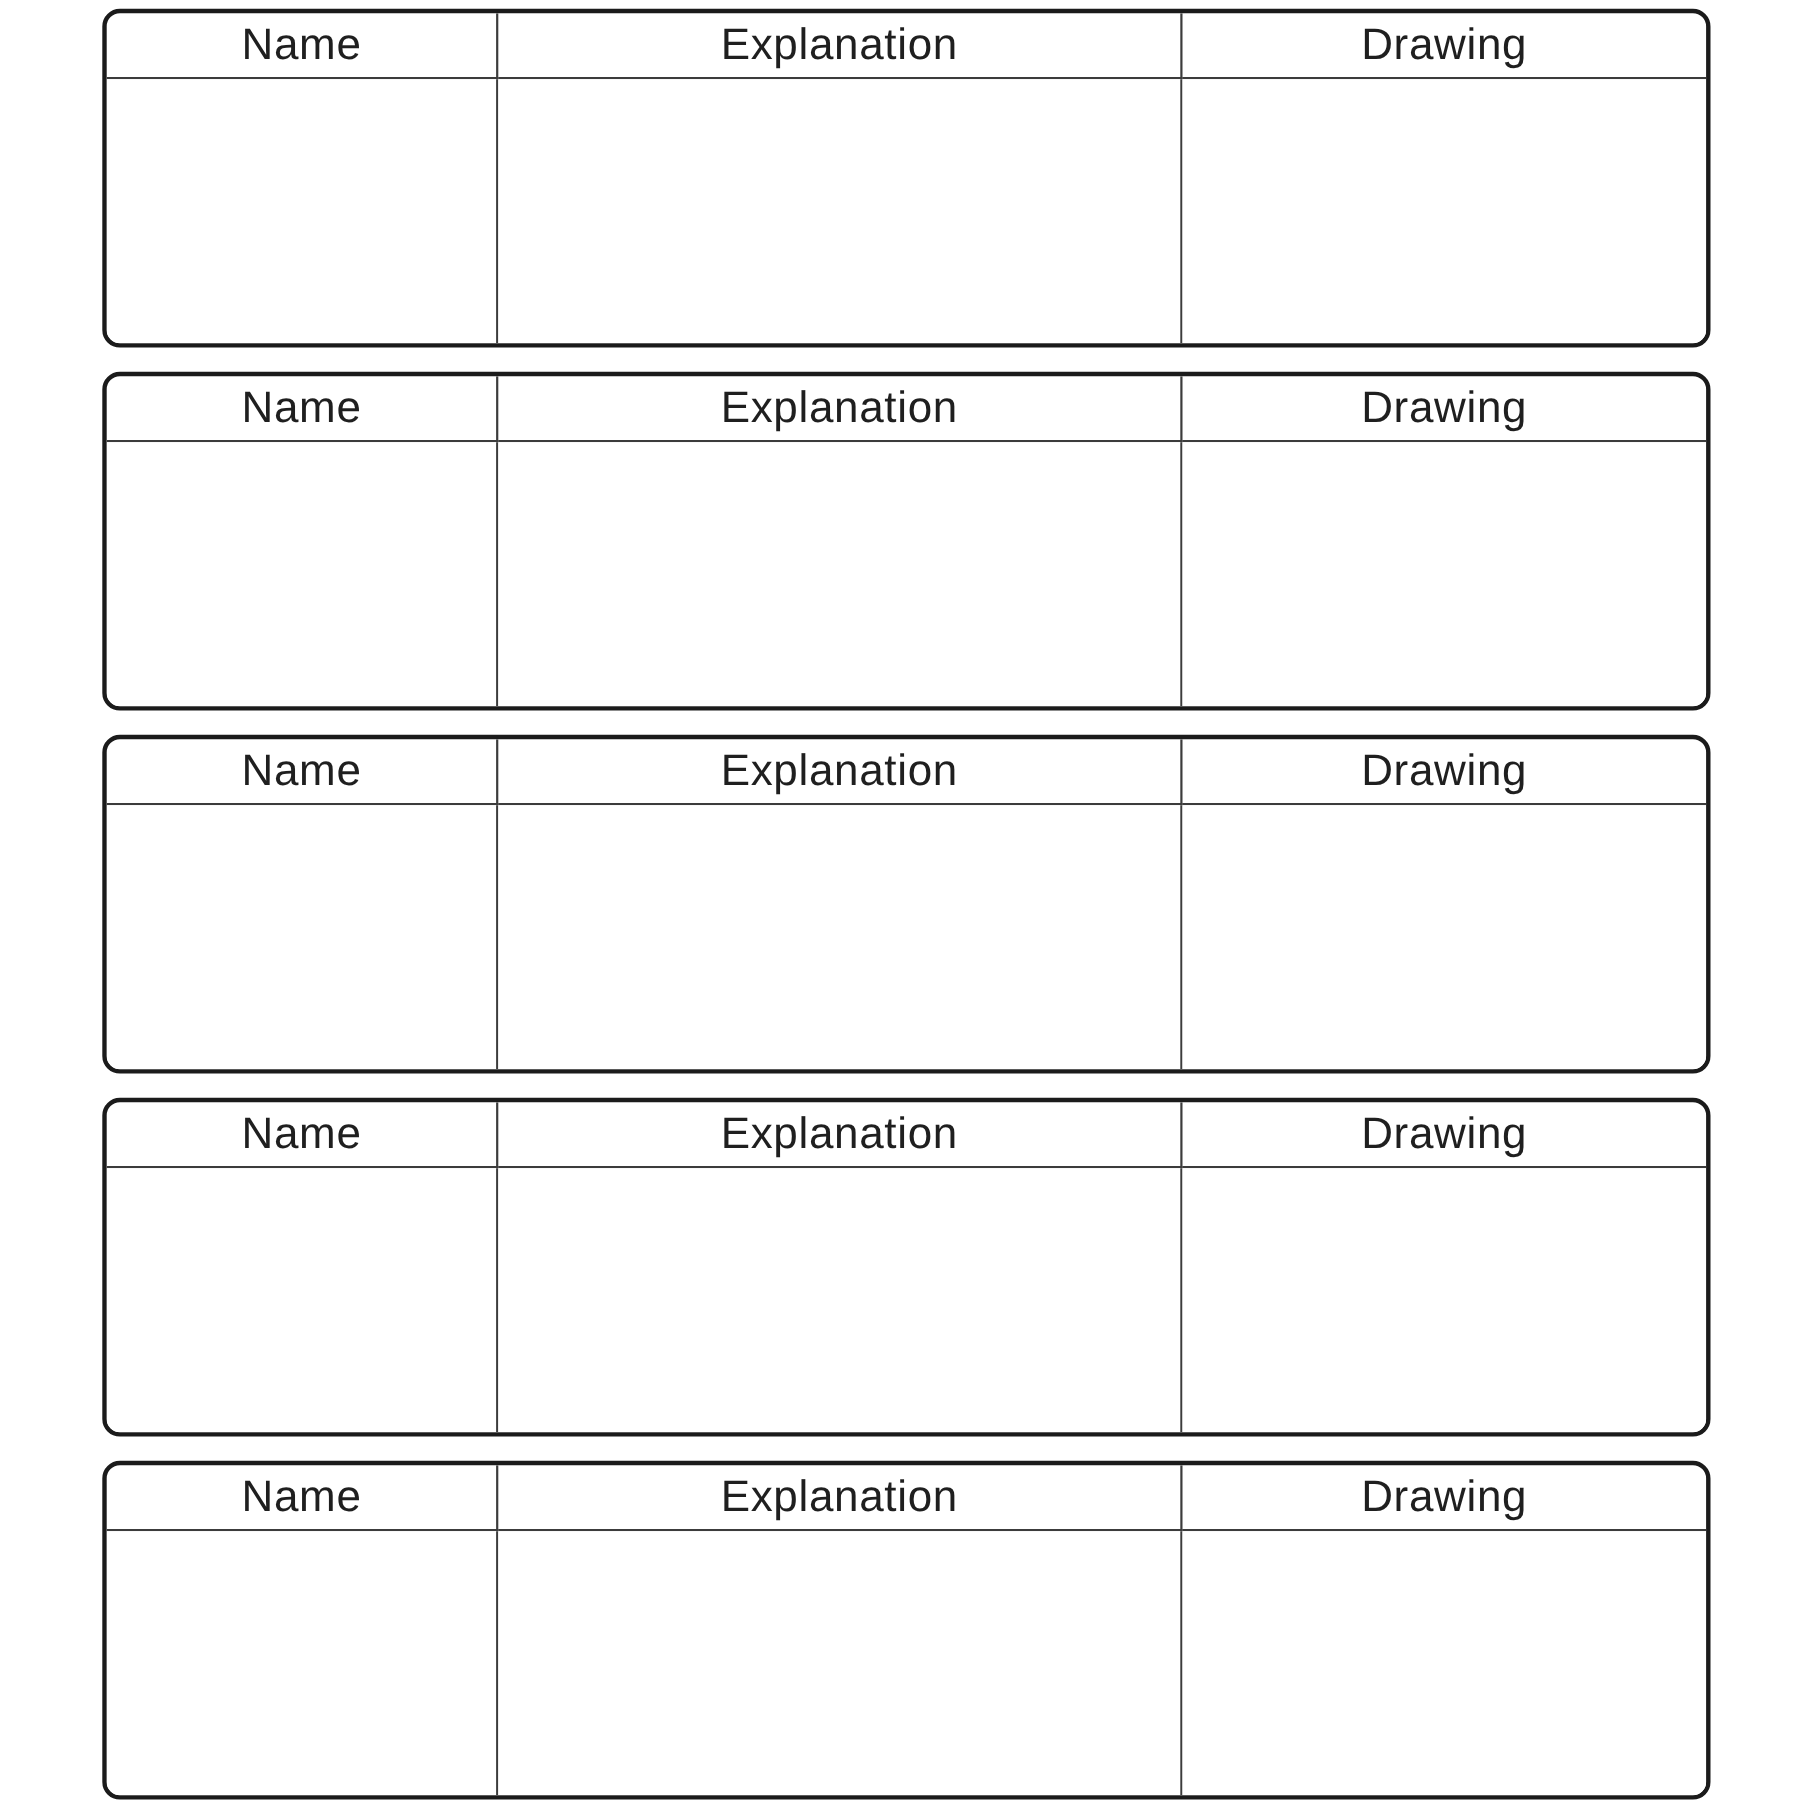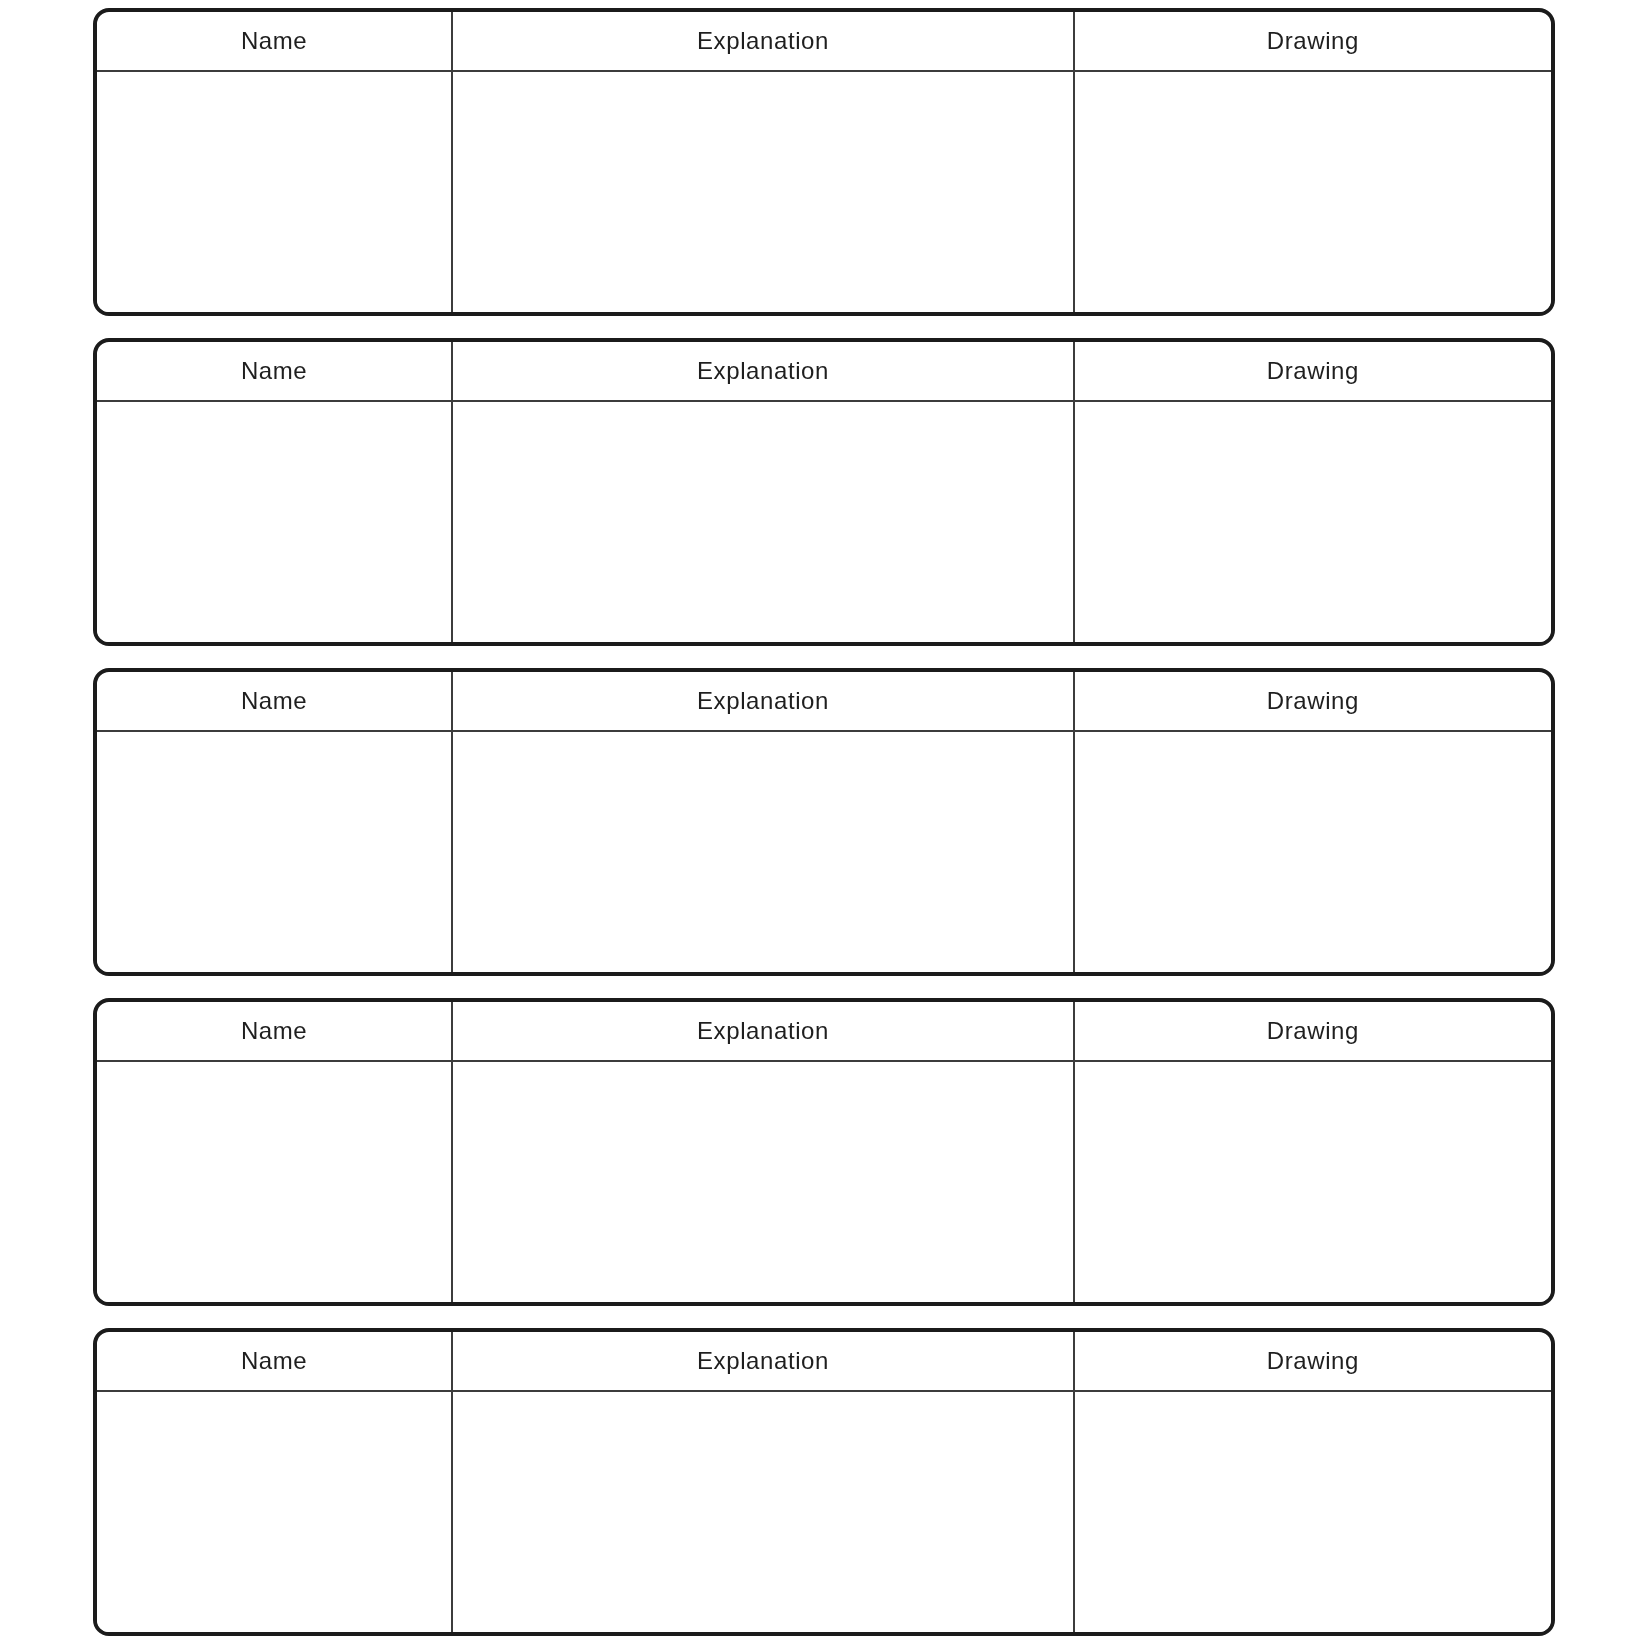--- a/index.html
+++ b/index.html
@@ -34,21 +34,21 @@
   .block-2{top:338px;}
   .block-3{top:668px;}
   .block-4{top:998px;}
   .block-5{top:1328px;}
   .hcell{
     box-sizing:border-box;
     border-bottom:2px solid var(--divider);
     display:flex;
     align-items:center;
     justify-content:center;
-    font-size:24px;
+    font-size:40px;
     font-weight:400;
     letter-spacing:0.6px;
     color:var(--header-text);
     white-space:nowrap;
   }
   .bcell{
     box-sizing:border-box;
     background:var(--background);
   }
   .col-1,.col-2{

